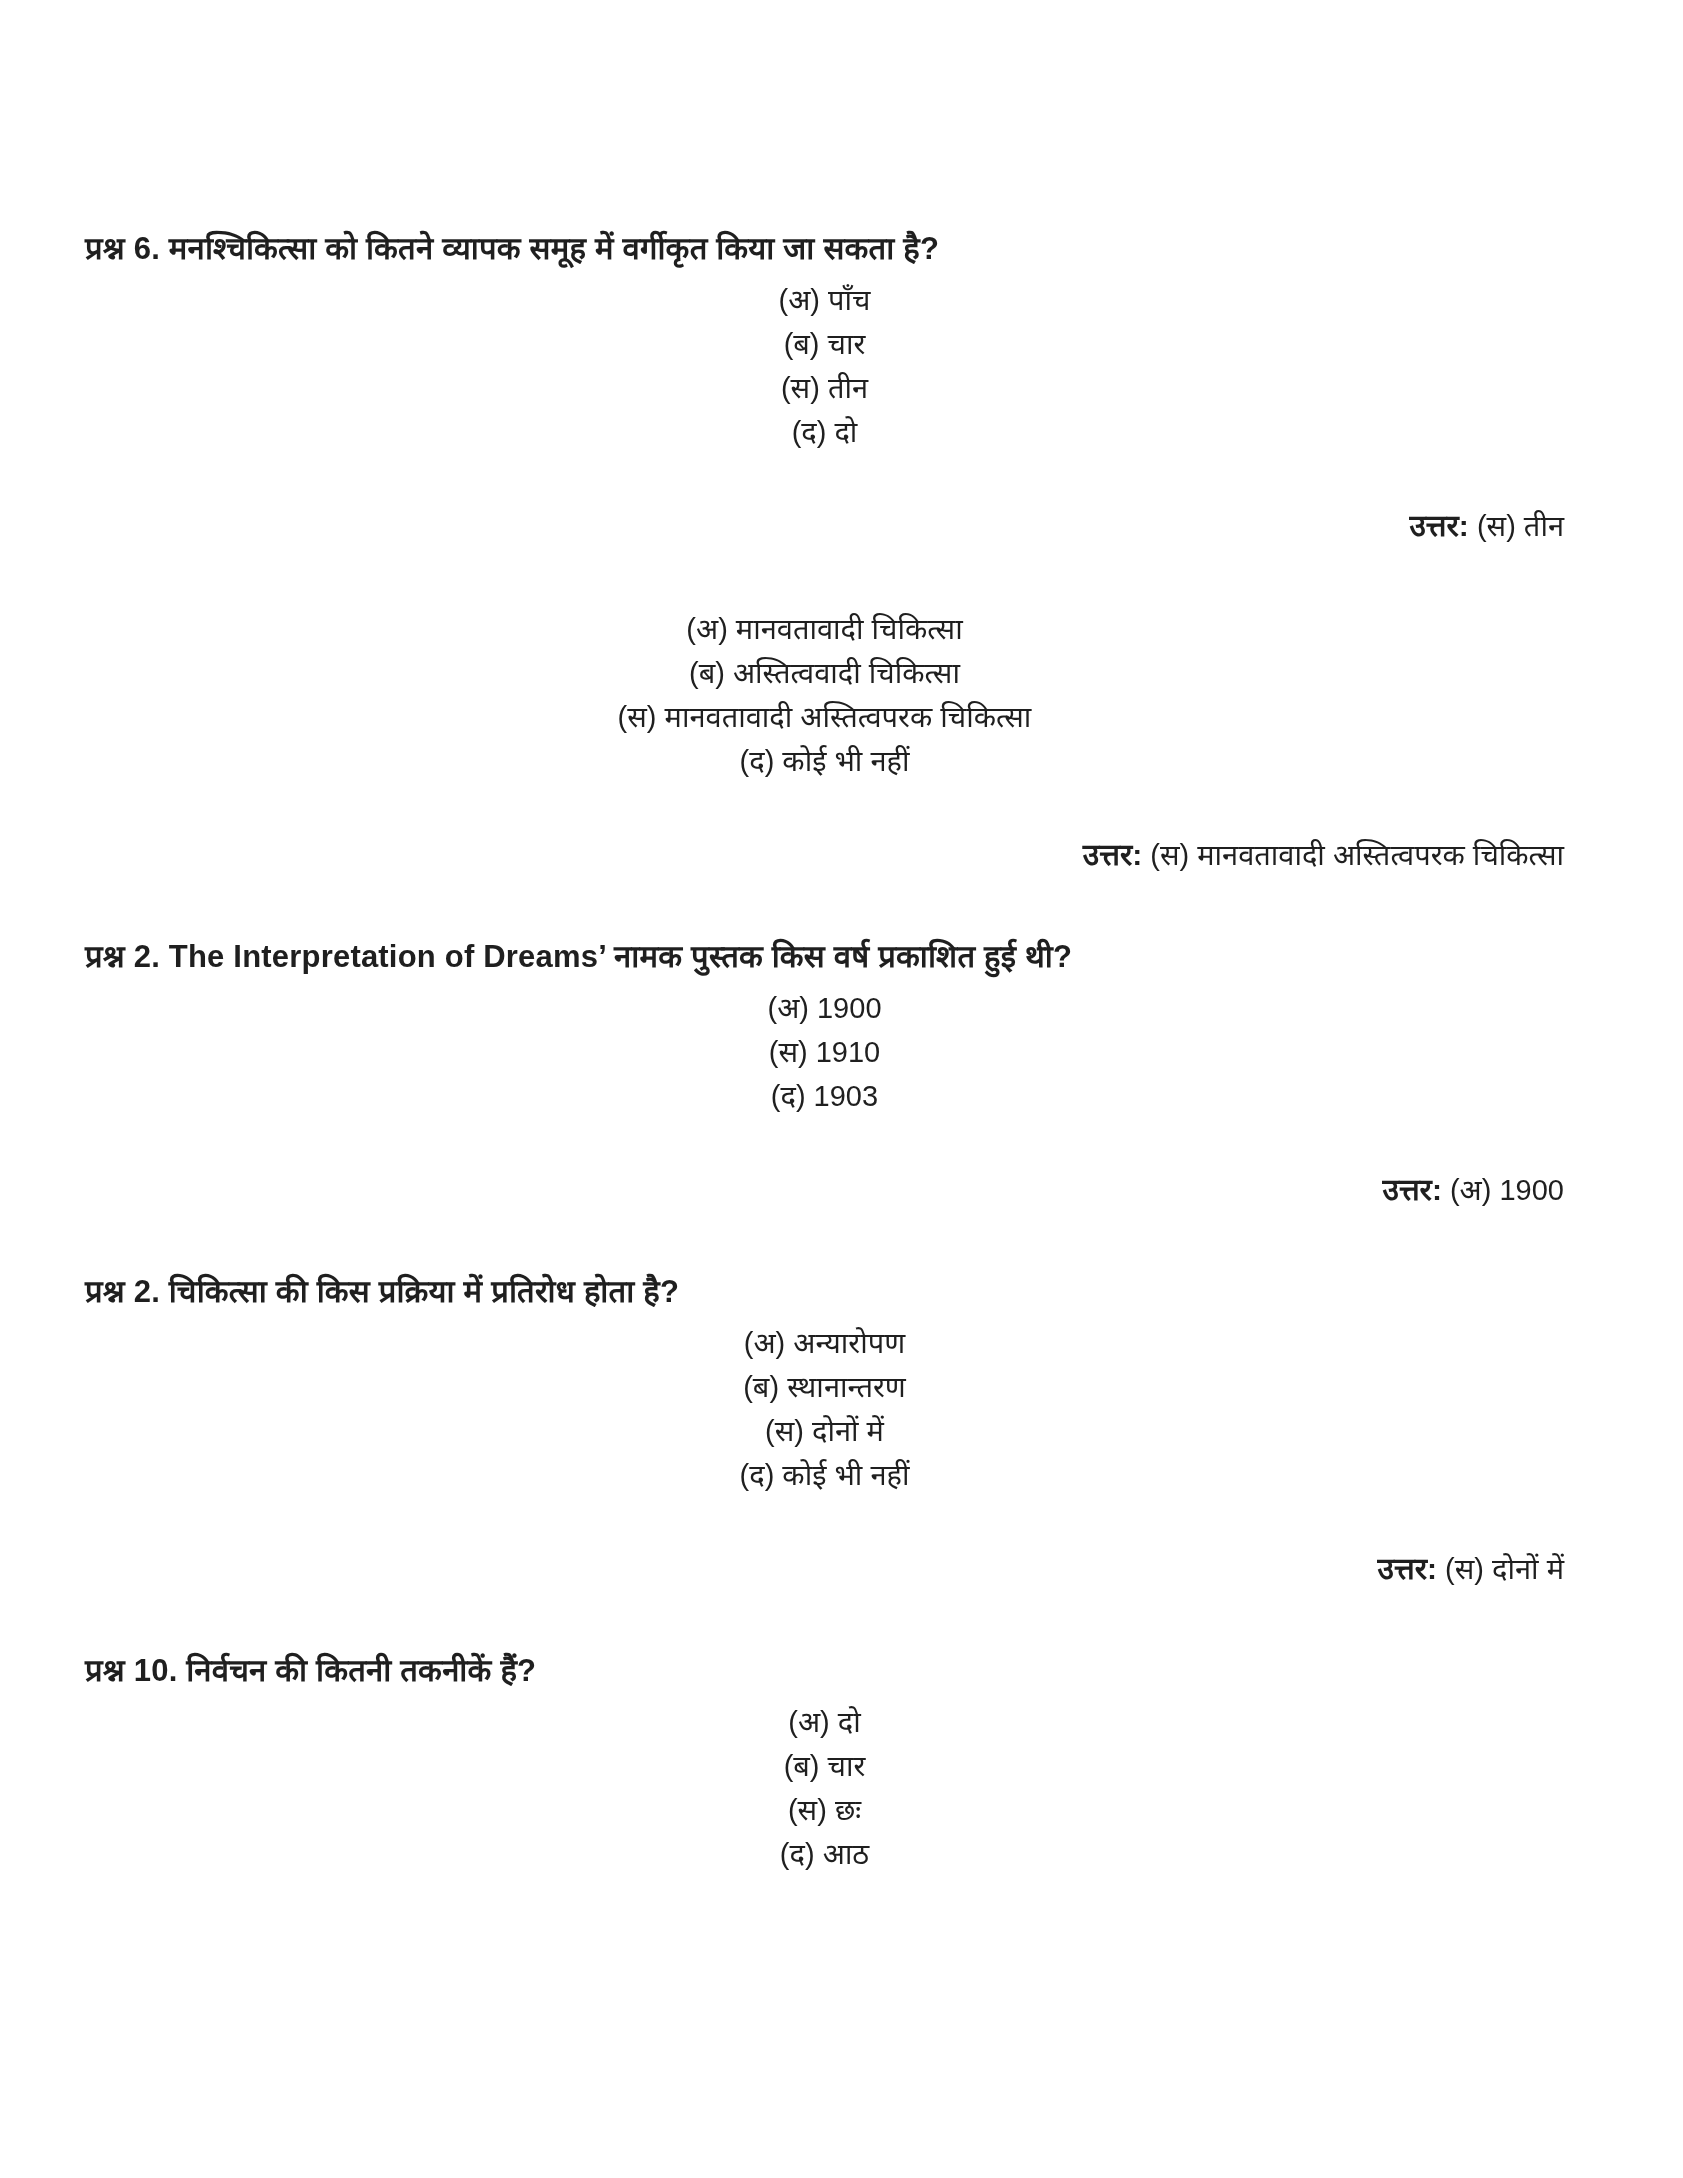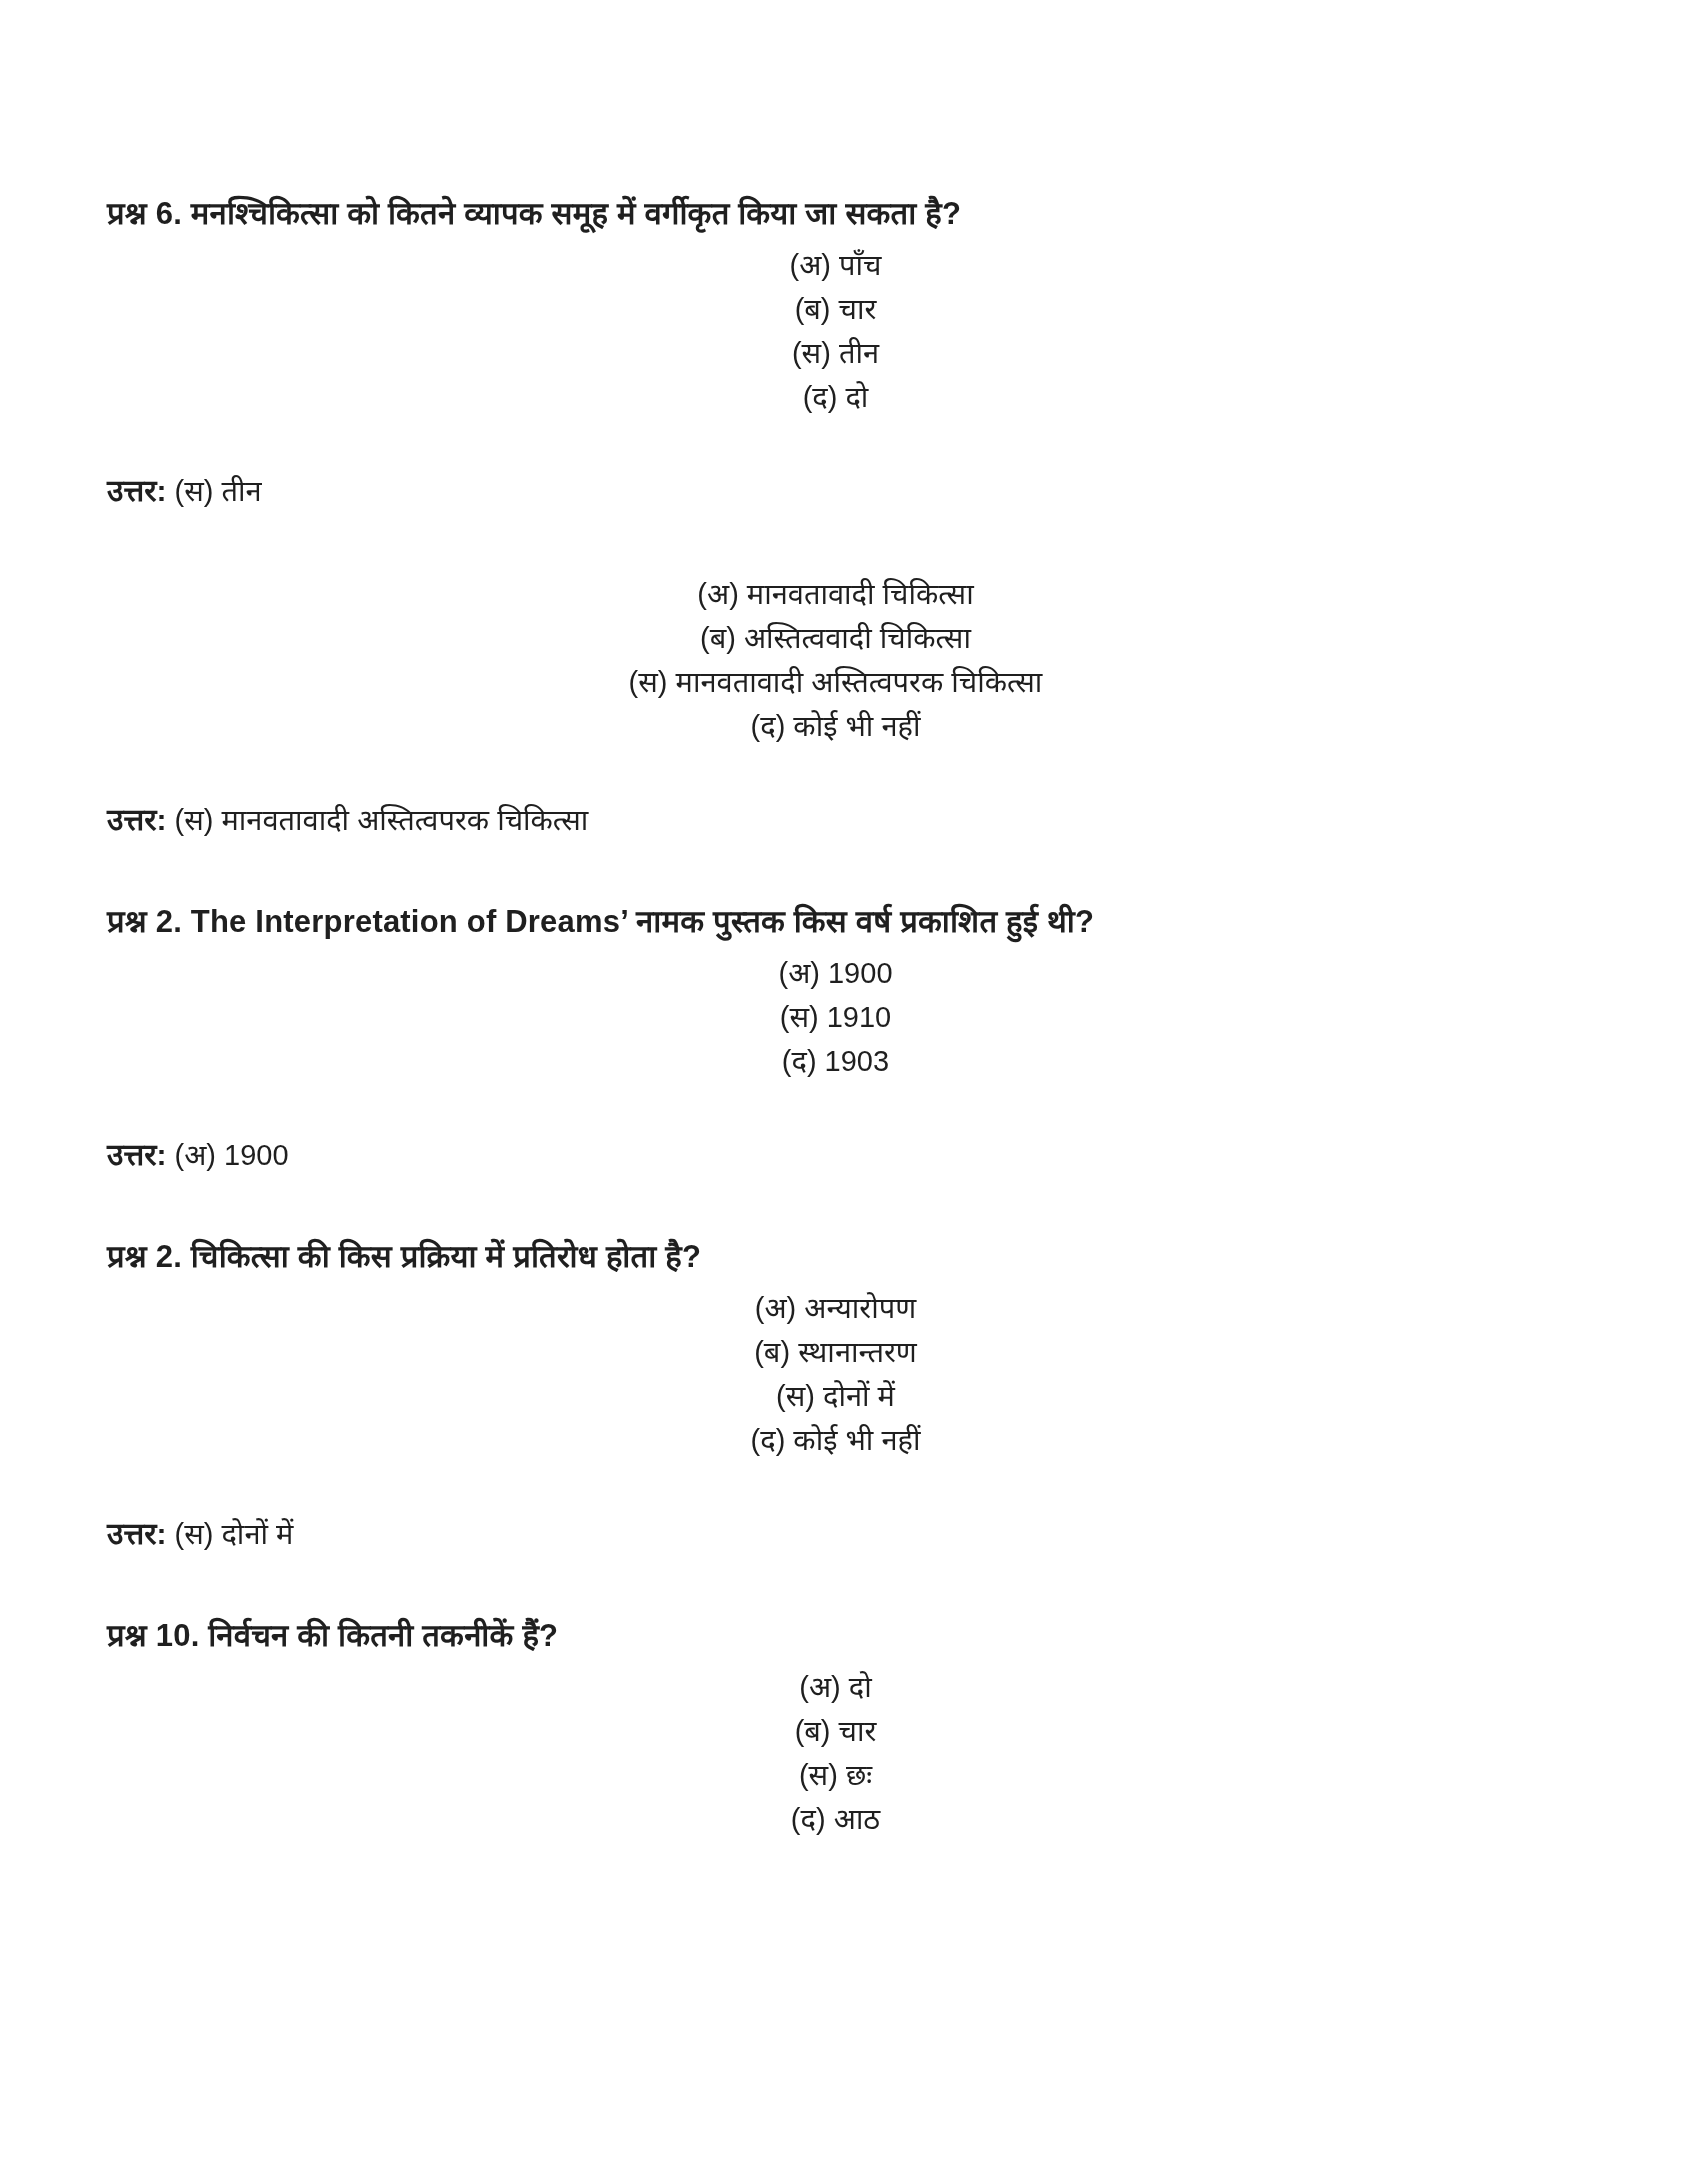--- a/index.html
+++ b/index.html
@@ -8,22 +8,23 @@
     background: #ffffff;
   }
   body {
     width: 1683px;
     height: 2178px;
     font-family: "Liberation Sans", "DejaVu Sans", sans-serif;
     color: #1f1f1f;
     overflow: hidden;
   }
   .page {
-    padding: 193px 119px 0 107px;
+    padding: 193px 119px 0 85px;
     box-sizing: border-box;
+    margin-top: 35px;
   }
   .question-block {
     margin: 0 0 59px 0;
   }
   .q-title {
     font-size: 31px;
     font-weight: 700;
     line-height: 42px;
     margin: 0 0 8px 0;
     letter-spacing: 0.2px;
@@ -31,20 +32,21 @@
   .option {
     font-size: 29px;
     font-weight: 400;
     line-height: 44px;
     text-align: center;
   }
   .answer {
     margin-top: 50px;
     font-size: 29px;
     line-height: 44px;
+    text-align: right;
   }
   .ans-label {
     font-weight: 700;
     font-size: 30px;
   }
 </style>
 </head>
 <body>
 
 <div class="page">

